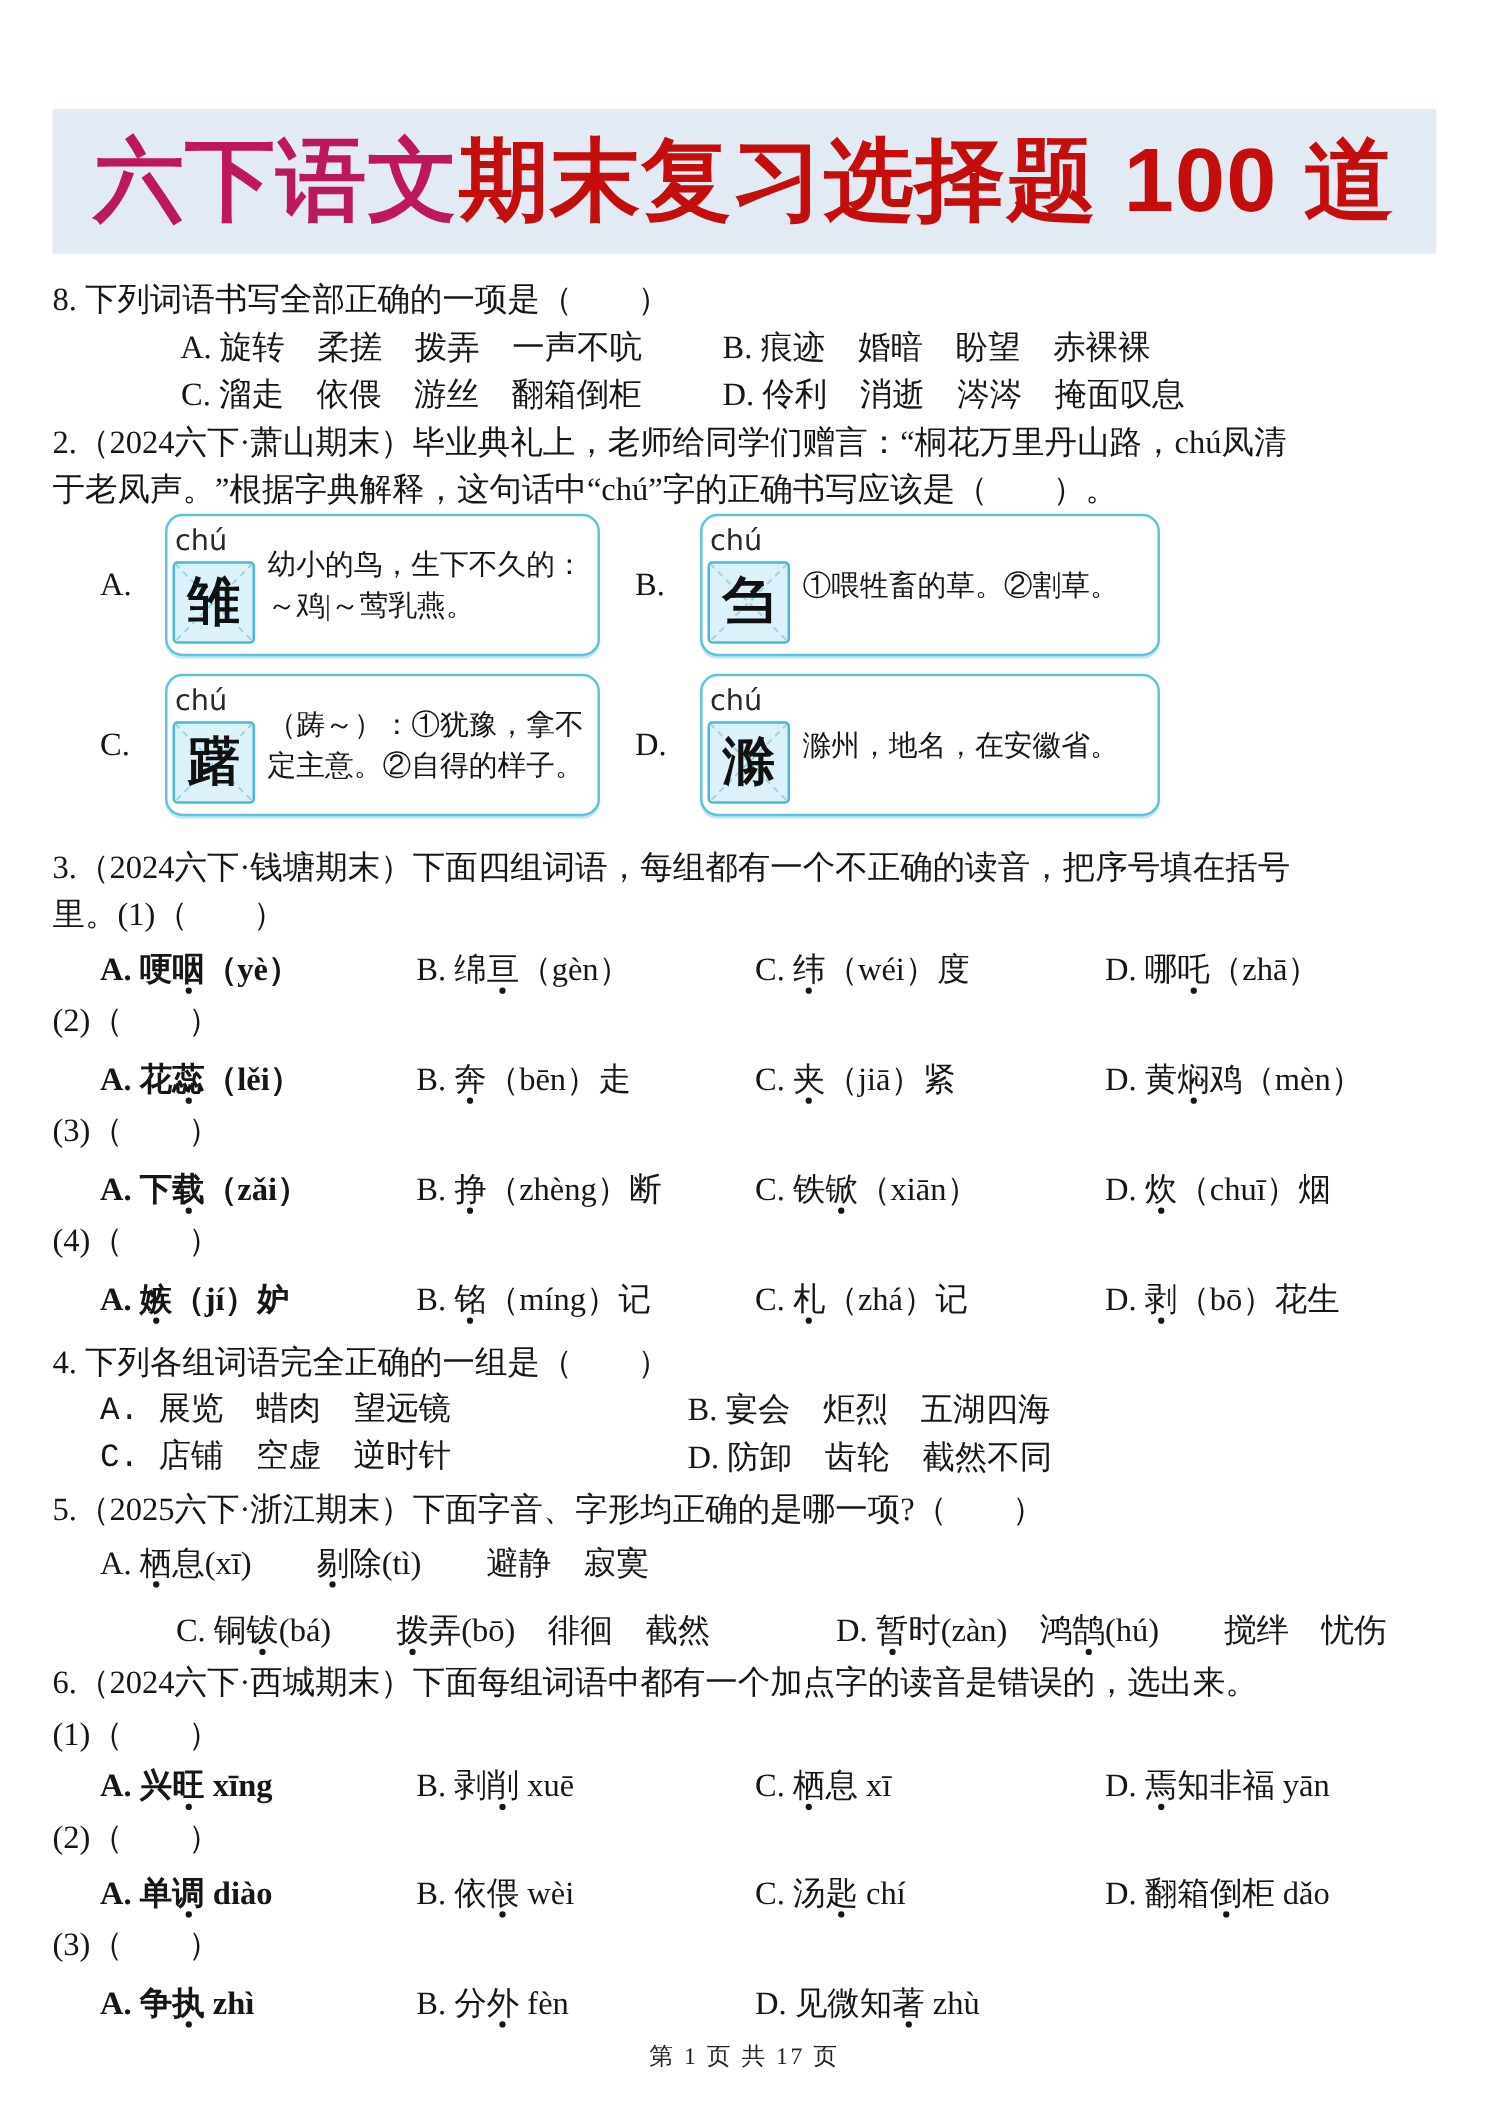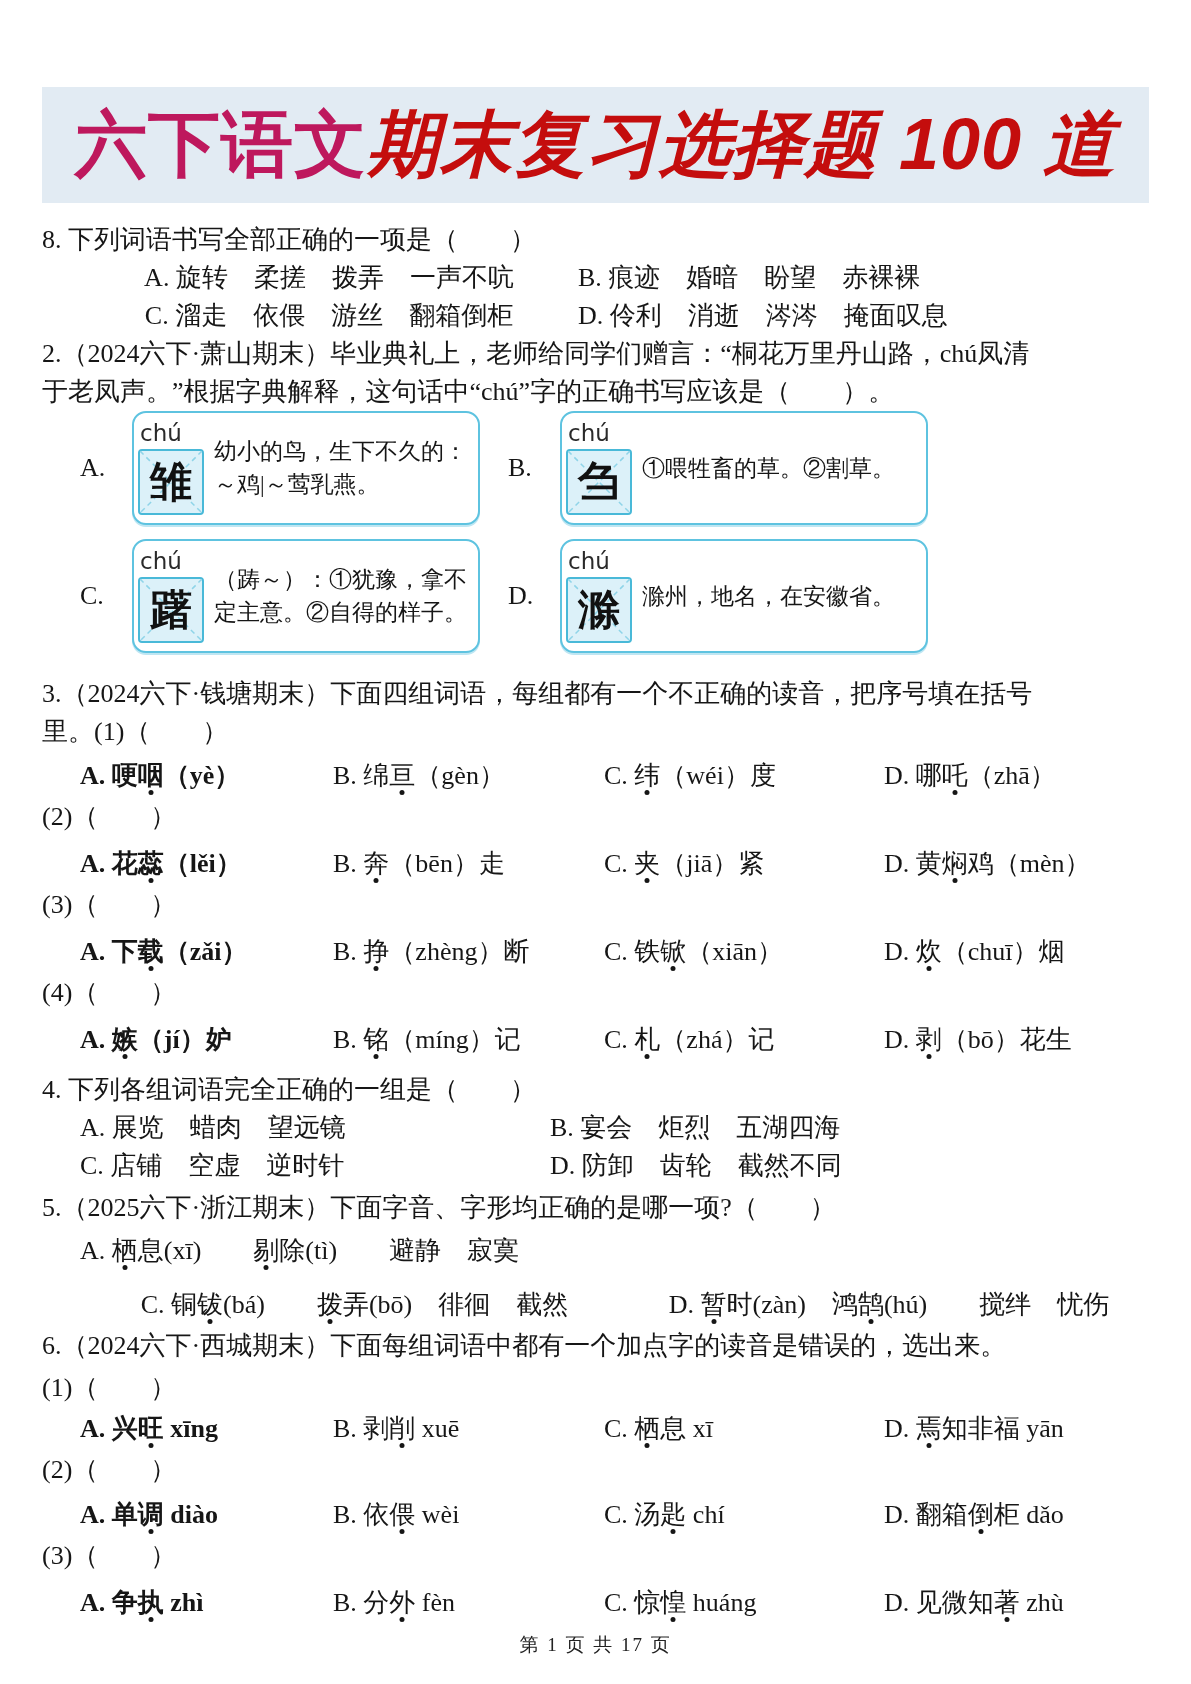--- a/index.html
+++ b/index.html
@@ -6,30 +6,30 @@
   body{width:1191px;height:1684px;overflow:hidden;position:relative;
        font-family:"Liberation Serif","DejaVu Serif",serif;color:#161616;}
   .page{position:relative;width:1191px;height:1684px;box-sizing:border-box;
         padding:87px 42px 0 42px;font-size:26px;}
   
   .banner{height:116px;background:#e2ebf3;display:flex;align-items:center;
           justify-content:center;margin-bottom:18px;}
   .banner h1{margin:0;font-family:"Liberation Sans","DejaVu Sans",sans-serif;
              font-weight:900;font-size:72px;letter-spacing:1px;white-space:nowrap;}
   .t-black{color:#be185d;}
-  .t-red{color:#c40d0d;font-style:italic;}
+  .t-red{color:#c40d0d;}
   
   .line{height:38px;line-height:38px;white-space:nowrap;margin:0;}
   .optline{height:44px;line-height:44px;white-space:nowrap;margin:0;}
   .mt2{margin-top:2px;}.mt3{margin-top:3px;}.mt4{margin-top:4px;}
   .mt6{margin-top:6px;}.mt8{margin-top:9px;}.mt10{margin-top:10px;text-align:center;}
   
   .row2{display:flex;padding-left:38px;}
   .row2 .c1q1{width:498px;text-align:center;}
-  .row2 .c1q4{width:470px;}
+  .row2 .c1q4{width:470px;font-family:Liberation Mono, monospace;}
   .row2 .c1q5{width:549px;}
   .row2 .cR{flex:1;}
   
   .row4{display:flex;padding-left:38px;}
   .row4 .c1{width:253px;font-weight:bold;}
   .row4 .c2{width:271px;}
   .row4 .c3{width:280px;}
   .row4 .c4{flex:1;}
   
   .dotchar{position:relative;}
@@ -211,18 +211,17 @@
   <div class="optline row4 mt4">
     <span class="c1">A. 单<span class="dotchar">调</span> diào</span>
     <span class="c2">B. 依<span class="dotchar">偎</span> wèi</span>
     <span class="c3">C. 汤<span class="dotchar">匙</span> chí</span>
     <span class="c4">D. 翻箱<span class="dotchar">倒</span>柜 dǎo</span>
   </div>
   <p class="line">(3)（　　）</p>
   <div class="optline row4 mt6">
     <span class="c1">A. 争<span class="dotchar">执</span> zhì</span>
     <span class="c2">B. 分<span class="dotchar">外</span> fèn</span>
-    <span class="c3">C. 惊<span class="dotchar">惶</span> huáng</span>
     <span class="c4">D. 见微知<span class="dotchar">著</span> zhù</span>
   </div>
 
   <div class="footer">第 1 页 共 17 页</div>
 </div>
 
 </body></html>

